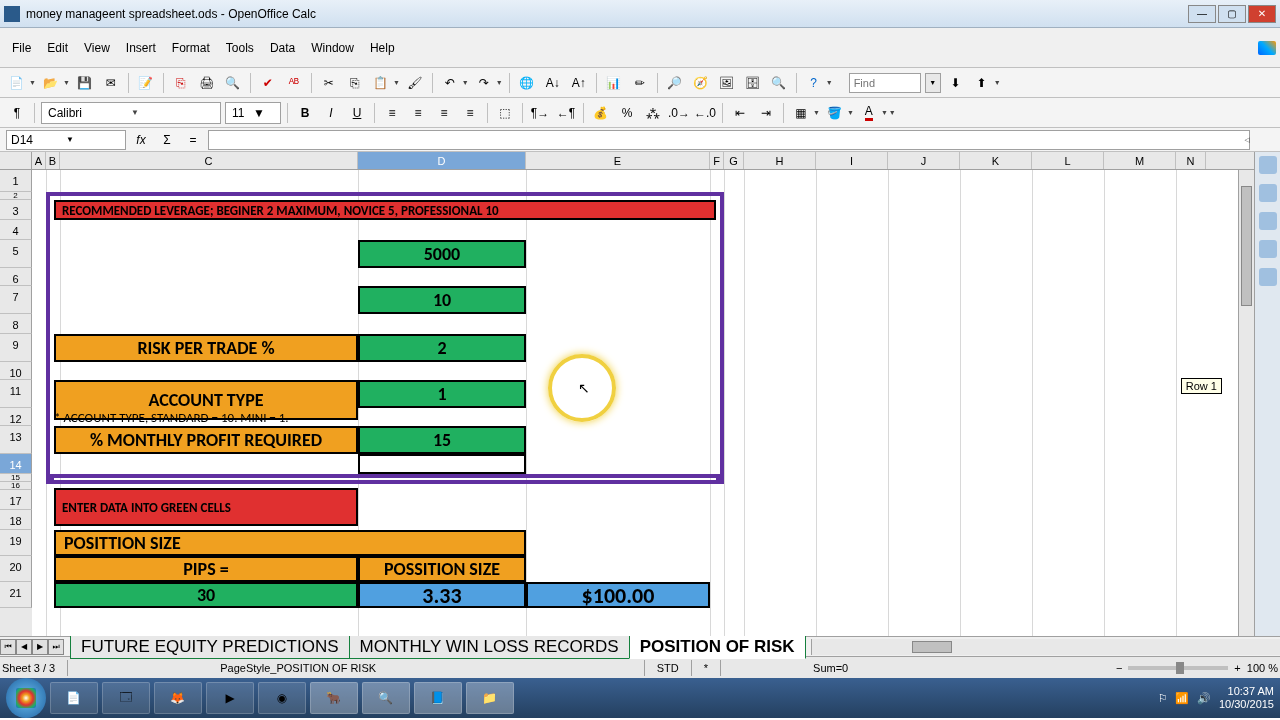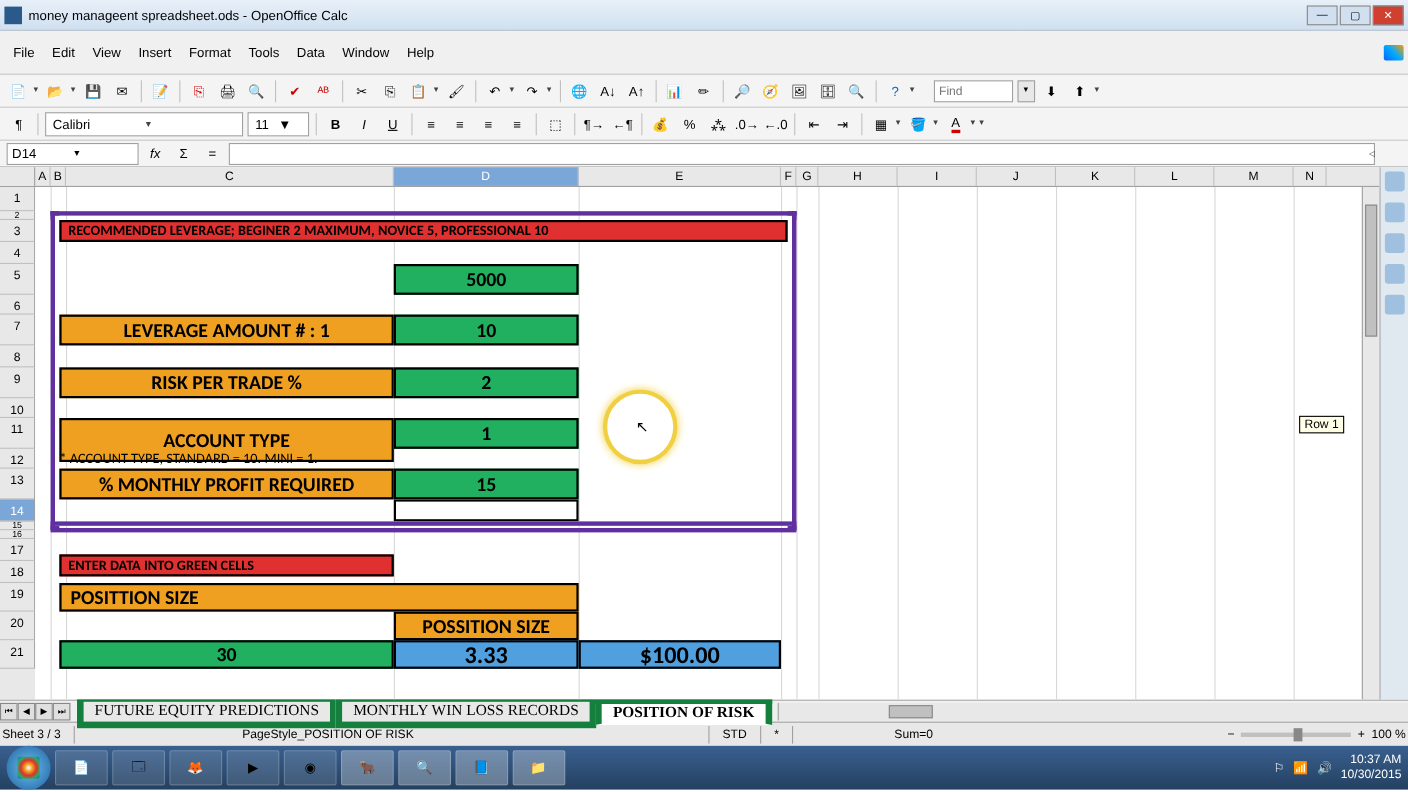--- a/index.html
+++ b/index.html
@@ -52,21 +52,21 @@
 .bluecell { background: #50a0e0; color: #000; font-size: 22px; }
 .highlight-ring { position: absolute; width: 68px; height: 68px; border: 4px solid #f0d040; border-radius: 50%; box-shadow: 0 0 8px #f0d040; pointer-events: none; }
 .cursor-ptr { position: absolute; font-size: 14px; pointer-events: none; }
 .tooltip { position: absolute; background: #ffffe8; border: 1px solid #000; padding: 1px 4px; font-size: 11px; }
 .vscroll { width: 16px; background: #e8e8e8; border-left: 1px solid #a0a0a0; position: relative; }
 .vscroll .thumb { position: absolute; left: 2px; right: 2px; top: 16px; height: 120px; background: #c0c0c0; border: 1px solid #888; }
 .sidebar { width: 26px; background: #e0e8f0; border-left: 1px solid #a0a0a0; display: flex; flex-direction: column; align-items: center; padding-top: 4px; gap: 10px; }
 .sidebar .sicon { width: 18px; height: 18px; background: #a0c0e0; border-radius: 3px; cursor: pointer; }
 .sheetnav { height: 20px; background: #f0f0f0; display: flex; align-items: center; border-top: 1px solid #a0a0a0; }
 .navbtn { width: 16px; height: 16px; border: 1px solid #888; background: #e0e0e0; font-size: 8px; display: flex; align-items: center; justify-content: center; cursor: pointer; }
-.tab { padding: 1px 10px; border: 6px solid #15803d; background: #e8e8e8; font-size: 14px; cursor: pointer; margin-right: -1px; font-family: Liberation Serif, serif; }
+.tab { padding: 1px 10px; border: 1px solid #15803d; background: #e8e8e8; font-size: 17px; cursor: pointer; margin-right: -1px; }
 .tab.active { background: #fff; font-weight: bold; border-bottom: 1px solid #fff; }
 .hscroll { flex: 1; height: 16px; background: #e8e8e8; border-left: 1px solid #a0a0a0; margin-left: 6px; position: relative; }
 .hscroll .thumb { position: absolute; top: 2px; bottom: 2px; left: 100px; width: 40px; background: #c0c0c0; border: 1px solid #888; }
 .statusbar { height: 22px; background: #e8e8e8; border-top: 1px solid #a0a0a0; display: flex; align-items: center; font-size: 11px; padding: 0 2px; gap: 12px; }
 .statusbar .sdiv { border-left: 1px solid #a0a0a0; height: 16px; }
 .zoom { margin-left: auto; display: flex; align-items: center; gap: 6px; }
 .zoomslider { width: 100px; height: 4px; background: #c0c0c0; position: relative; }
 .zoomslider .zt { position: absolute; top: -4px; left: 48px; width: 8px; height: 12px; background: #888; }
 .taskbar { height: 40px; background: linear-gradient(#3a6090,#244060); display: flex; align-items: center; padding: 0 6px; gap: 4px; }
 .start { width: 40px; height: 40px; border-radius: 50%; background: radial-gradient(#6ac0f0,#2060a0); display: flex; align-items: center; justify-content: center; cursor: pointer; }
@@ -281,38 +281,38 @@
 
         <div class="purple-border" style="left:14px;top:22px;width:678px;height:8px;border-bottom:none"></div>
         <div class="purple-border" style="left:14px;top:22px;width:8px;height:290px;border-right:none"></div>
         <div class="purple-border" style="left:684px;top:22px;width:8px;height:290px;border-left:none"></div>
         <div class="purple-border" style="left:14px;top:304px;width:678px;height:10px"></div>
 
         <div class="block redbar" style="left:22px;top:30px;width:662px;height:20px">RECOMMENDED LEVERAGE; BEGINER 2 MAXIMUM, NOVICE 5, PROFESSIONAL 10</div>
 
         <div class="block green" style="left:326px;top:70px;width:168px;height:28px">5000</div>
 
-        <div class="block orange" style="left:22px;top:116px;width:304px;height:28px">LEVERAGE AMOUNT  # : 1</div>
         <div class="block green" style="left:326px;top:116px;width:168px;height:28px">10</div>
 
         <div class="block orange" style="left:22px;top:164px;width:304px;height:28px">RISK PER TRADE %</div>
         <div class="block green" style="left:326px;top:164px;width:168px;height:28px">2</div>
 
         <div class="block orange" style="left:22px;top:210px;width:304px;height:40px">ACCOUNT TYPE</div>
         <div class="block green" style="left:326px;top:210px;width:168px;height:28px">1</div>
         <div class="note" style="left:22px;top:240px">* ACCOUNT TYPE, STANDARD = 10. MINI = 1.</div>
 
         <div class="block orange" style="left:22px;top:256px;width:304px;height:28px">% MONTHLY PROFIT REQUIRED</div>
         <div class="block green" style="left:326px;top:256px;width:168px;height:28px">15</div>
 
         <div class="selcell" style="left:326px;top:284px;width:168px;height:20px"></div>
 
-        <div class="block redbar" style="left:22px;top:334px;width:304px;height:20px">ENTER DATA INTO GREEN CELLS</div>
+        <div class="block redbar" style="left:22px;top:318px;width:304px;height:38px">ENTER DATA INTO GREEN CELLS</div>
 
         <div class="block orange" style="left:22px;top:360px;width:472px;height:26px;justify-content:flex-start;padding-left:8px">POSITTION SIZE</div>
+        <div class="block orange" style="left:22px;top:386px;width:304px;height:26px">PIPS =</div>
         <div class="block orange" style="left:326px;top:386px;width:168px;height:26px">POSSITION SIZE</div>
         <div class="block green" style="left:22px;top:412px;width:304px;height:26px">30</div>
         <div class="block bluecell" style="left:326px;top:412px;width:168px;height:26px">3.33</div>
         <div class="block bluecell" style="left:494px;top:412px;width:184px;height:26px">$100.00</div>
 
         <div class="highlight-ring" style="left:516px;top:184px"></div>
         <div class="cursor-ptr" style="left:546px;top:210px">↖</div>
 
         <div class="tooltip" style="right:16px;top:208px">Row 1</div>
       </div>

